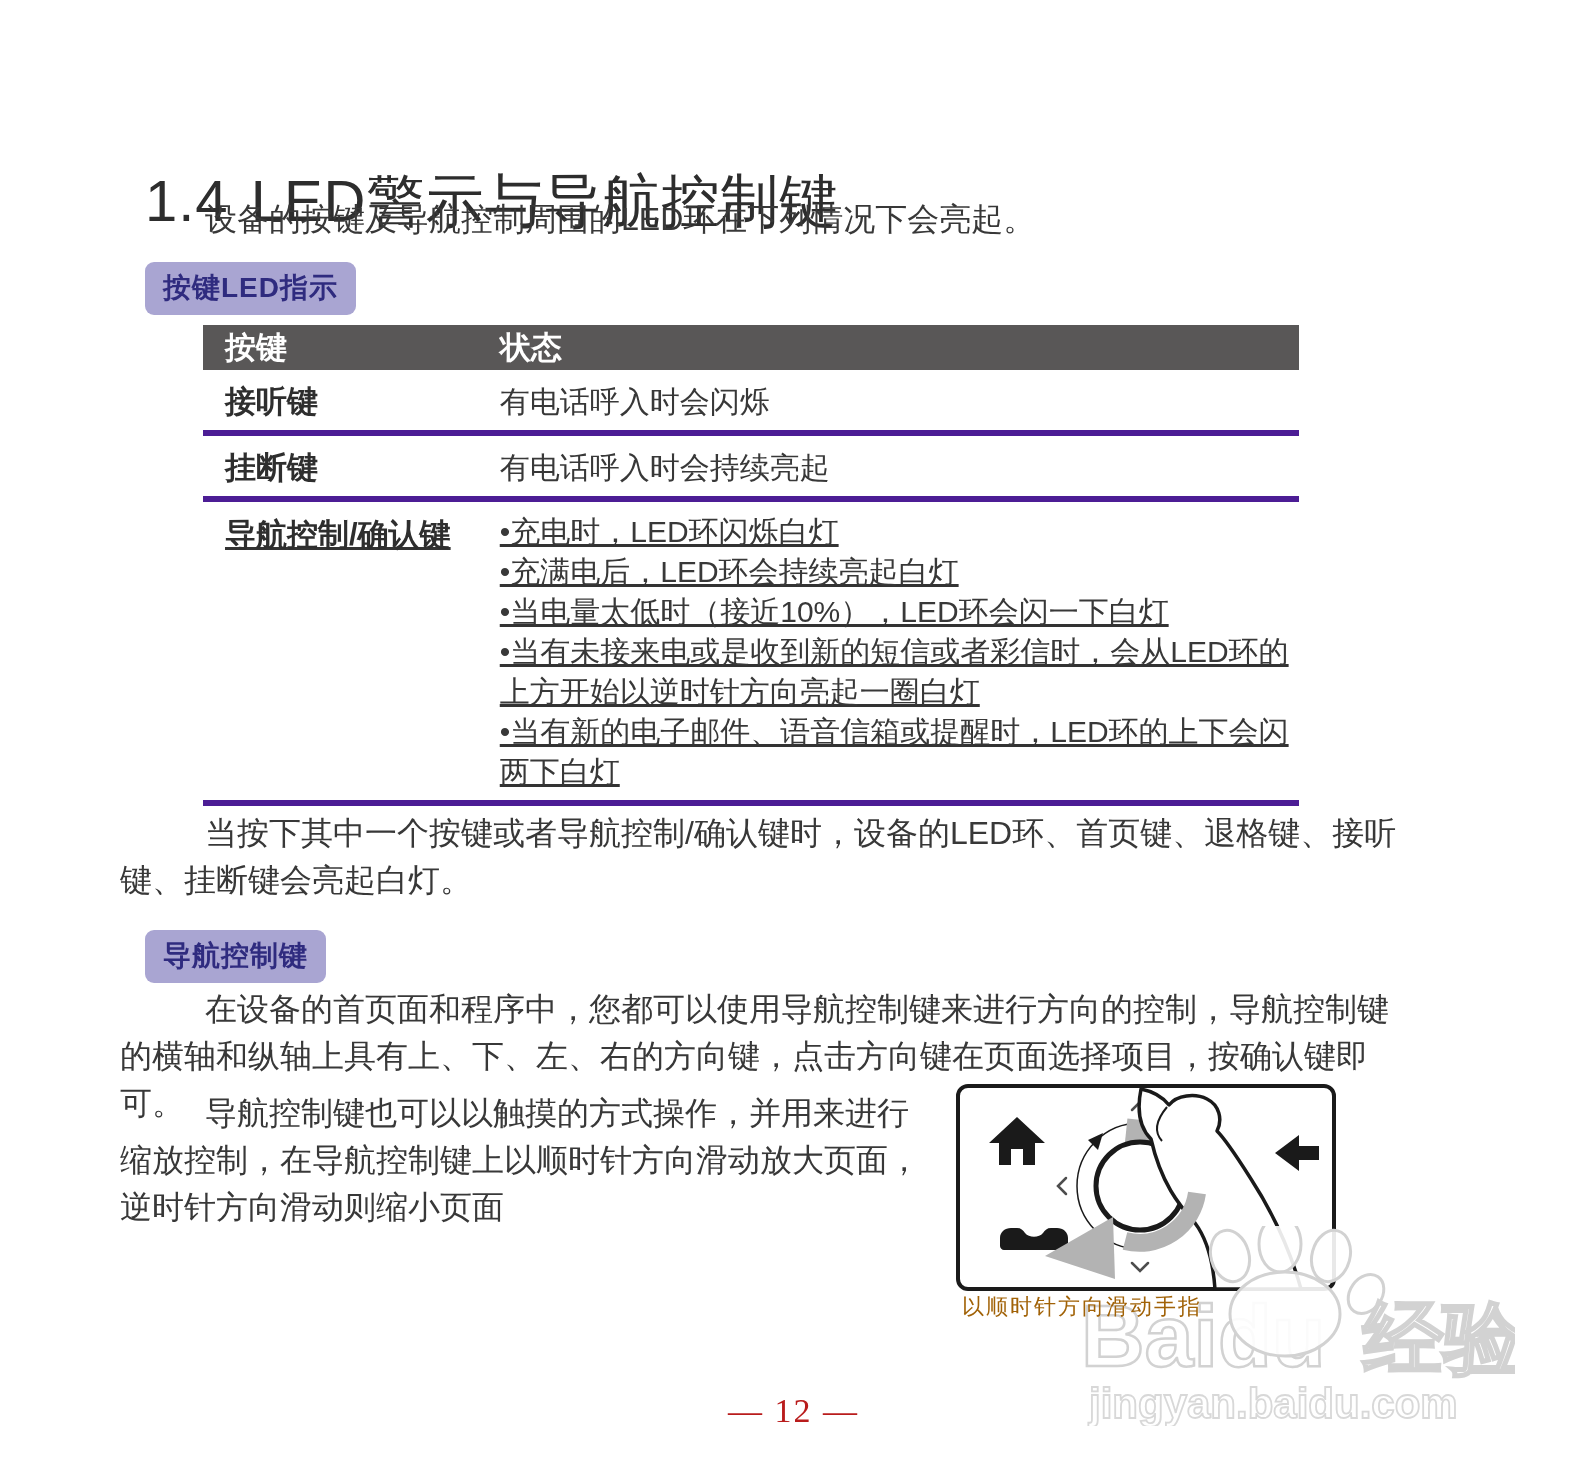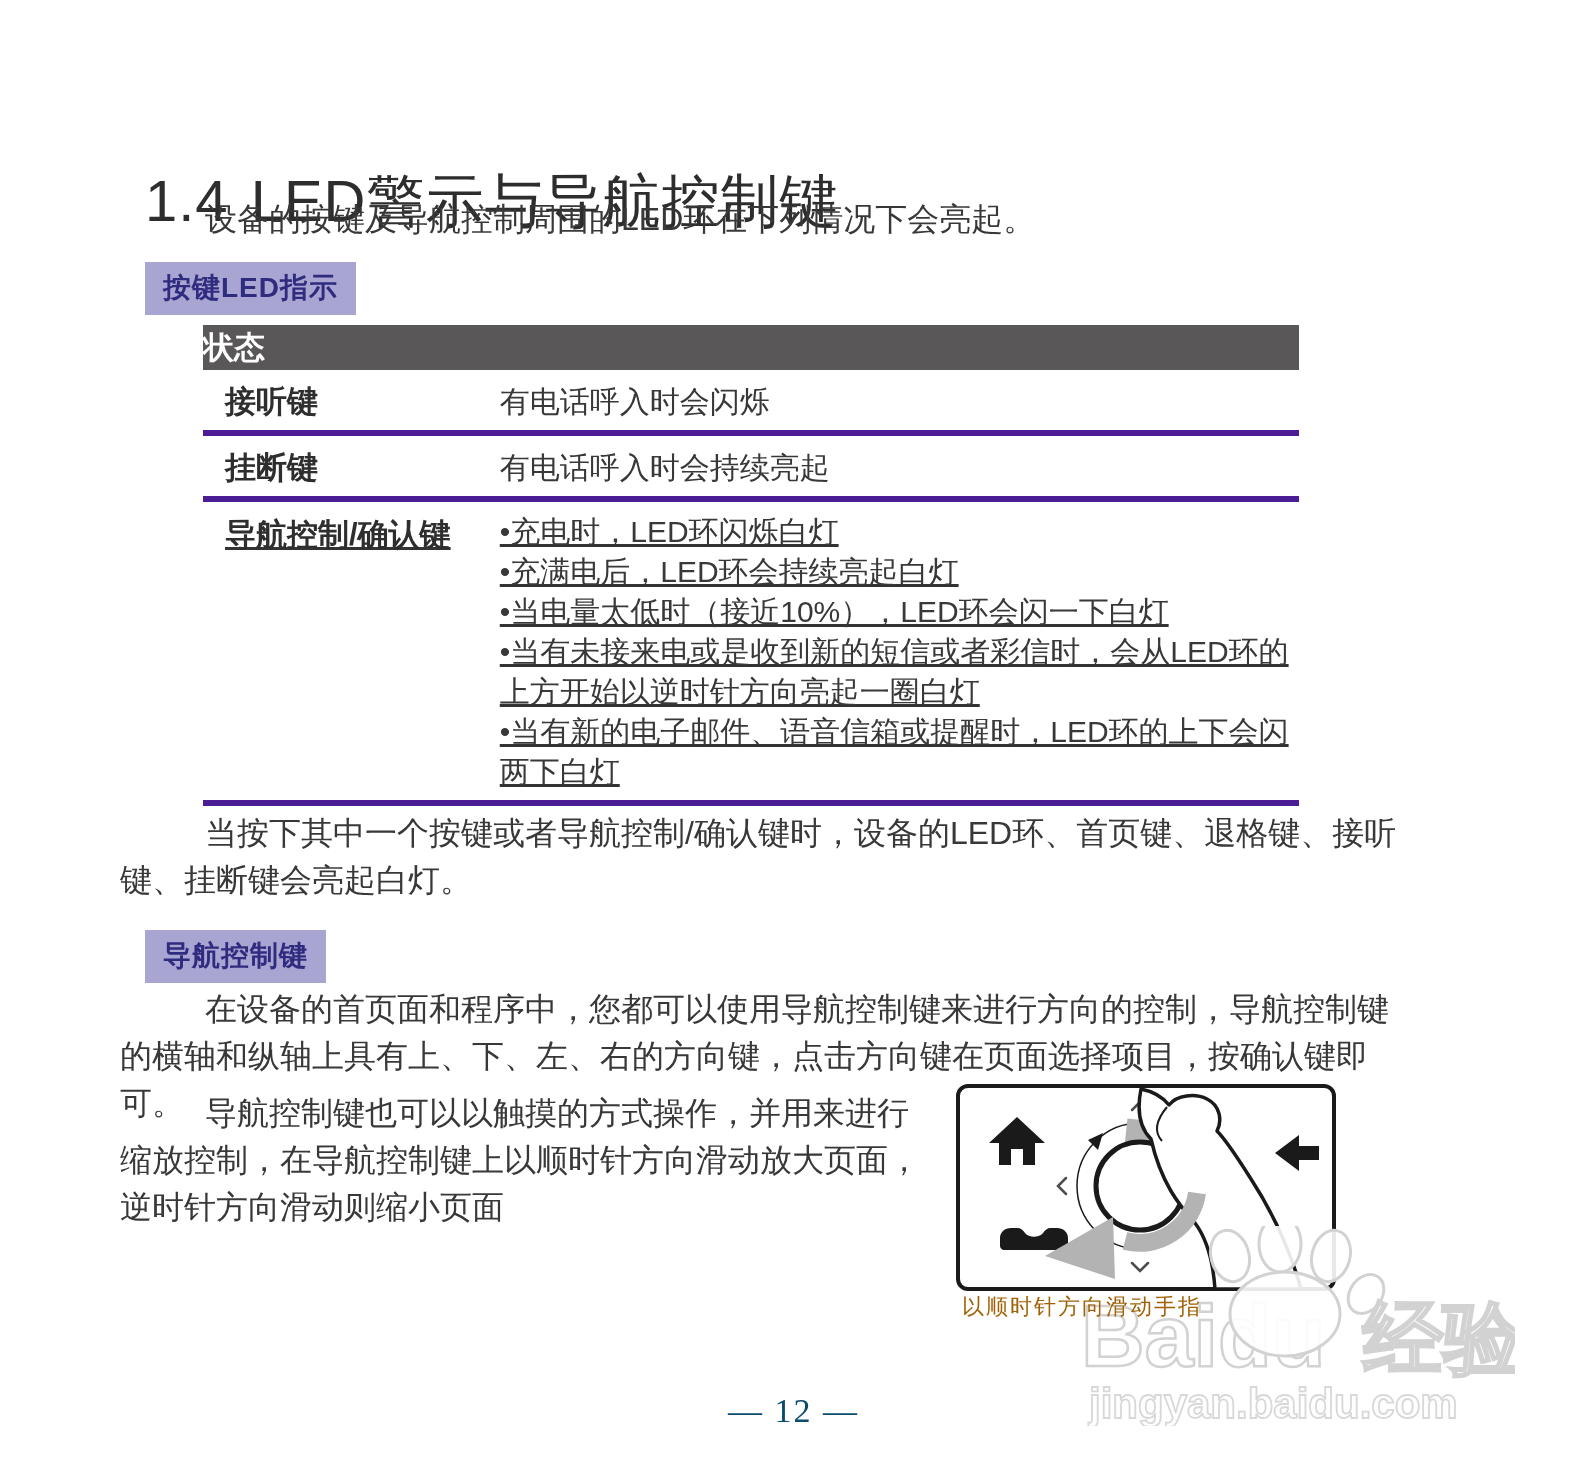--- a/index.html
+++ b/index.html
@@ -7,21 +7,21 @@
     width:1587px;height:1474px;position:relative;background:#ffffff;
     font-family:"Liberation Sans",sans-serif;color:#333333;overflow:hidden;
   }
   .abs{position:absolute;}
   
   .page-title{left:145px;top:124px;font-size:58px;color:#2d2d2d;font-weight:400;letter-spacing:1px;white-space:nowrap;}
   .page-title .num{margin-right:22px;}
   
   .intro{left:205px;top:197px;font-size:32px;width:1320px;line-height:44px;color:#383838;}
   
-  .badge{background:#a9a5d2;color:#2f2b7f;font-weight:bold;font-size:28px;padding:7px 18px 8px 18px;letter-spacing:1px;}
+  .badge{background:#a9a5d2;color:#2f2b7f;font-weight:bold;font-size:28px;padding:7px 18px 8px 18px;letter-spacing:1px;border-radius:9px;}
   .badge1{left:145px;top:262px;}
   .badge2{left:145px;top:930px;}
   
   .led-table{left:203px;top:325px;width:1096px;}
   .thead{display:flex;align-items:center;background:#595757;color:#ffffff;font-weight:bold;font-size:31px;height:45px;}
   .th-key{width:297px;padding-left:22px;box-sizing:border-box;}
   .th-status{flex:1;}
   .trow{display:flex;border-bottom:6px solid #4c1d95;padding:9px 0 5px 0;}
   .trow.last{padding-top:10px;padding-bottom:8px;text-decoration:underline;}
   .td-key{width:297px;padding-left:22px;box-sizing:border-box;font-weight:bold;font-size:31px;line-height:46px;color:#2e2e2e;white-space:nowrap;}
@@ -32,35 +32,36 @@
   .para{font-size:32px;line-height:47px;color:#383838;text-indent:85px;}
   .note{left:120px;top:810px;width:1282px;}
   .para1{left:120px;top:986px;width:1292px;}
   .para2{left:120px;top:1090px;width:800px;}
   
   .figure{left:955px;top:1083px;width:382px;height:209px;z-index:1;}
   .figure-caption{left:962px;top:1292px;font-size:22px;color:#a16207;letter-spacing:2px;z-index:6;white-space:nowrap;}
   
   .watermark{left:1075px;top:1226px;width:440px;height:200px;z-index:5;pointer-events:none;}
   
-  .page-number{left:0;right:0;top:1392px;text-align:center;font-family:"Liberation Serif",serif;font-size:34px;color:#0c4a6e;letter-spacing:2px;}
+  .page-number{left:0;right:0;top:1392px;text-align:center;font-family:"Liberation Serif",serif;font-size:34px;color:#b91c1c;letter-spacing:2px;}
 </style>
 </head>
 <body>
 
 <h1 class="abs page-title">
   <span class="num">1.4</span><span>LED警示与导航控制键</span>
 </h1>
 
 <div class="abs intro">设备的按键及导航控制周围的LED环在下列情况下会亮起。</div>
 
 <div class="abs badge badge1">按键LED指示</div>
 
 <div class="abs led-table">
   <div class="thead">
+    <div class="th-key">按键</div>
     <div class="th-status">状态</div>
   </div>
   <div class="trow">
     <div class="td-key">接听键</div>
     <div class="td-status">有电话呼入时会闪烁</div>
   </div>
   <div class="trow">
     <div class="td-key">挂断键</div>
     <div class="td-status">有电话呼入时会持续亮起</div>
   </div>

